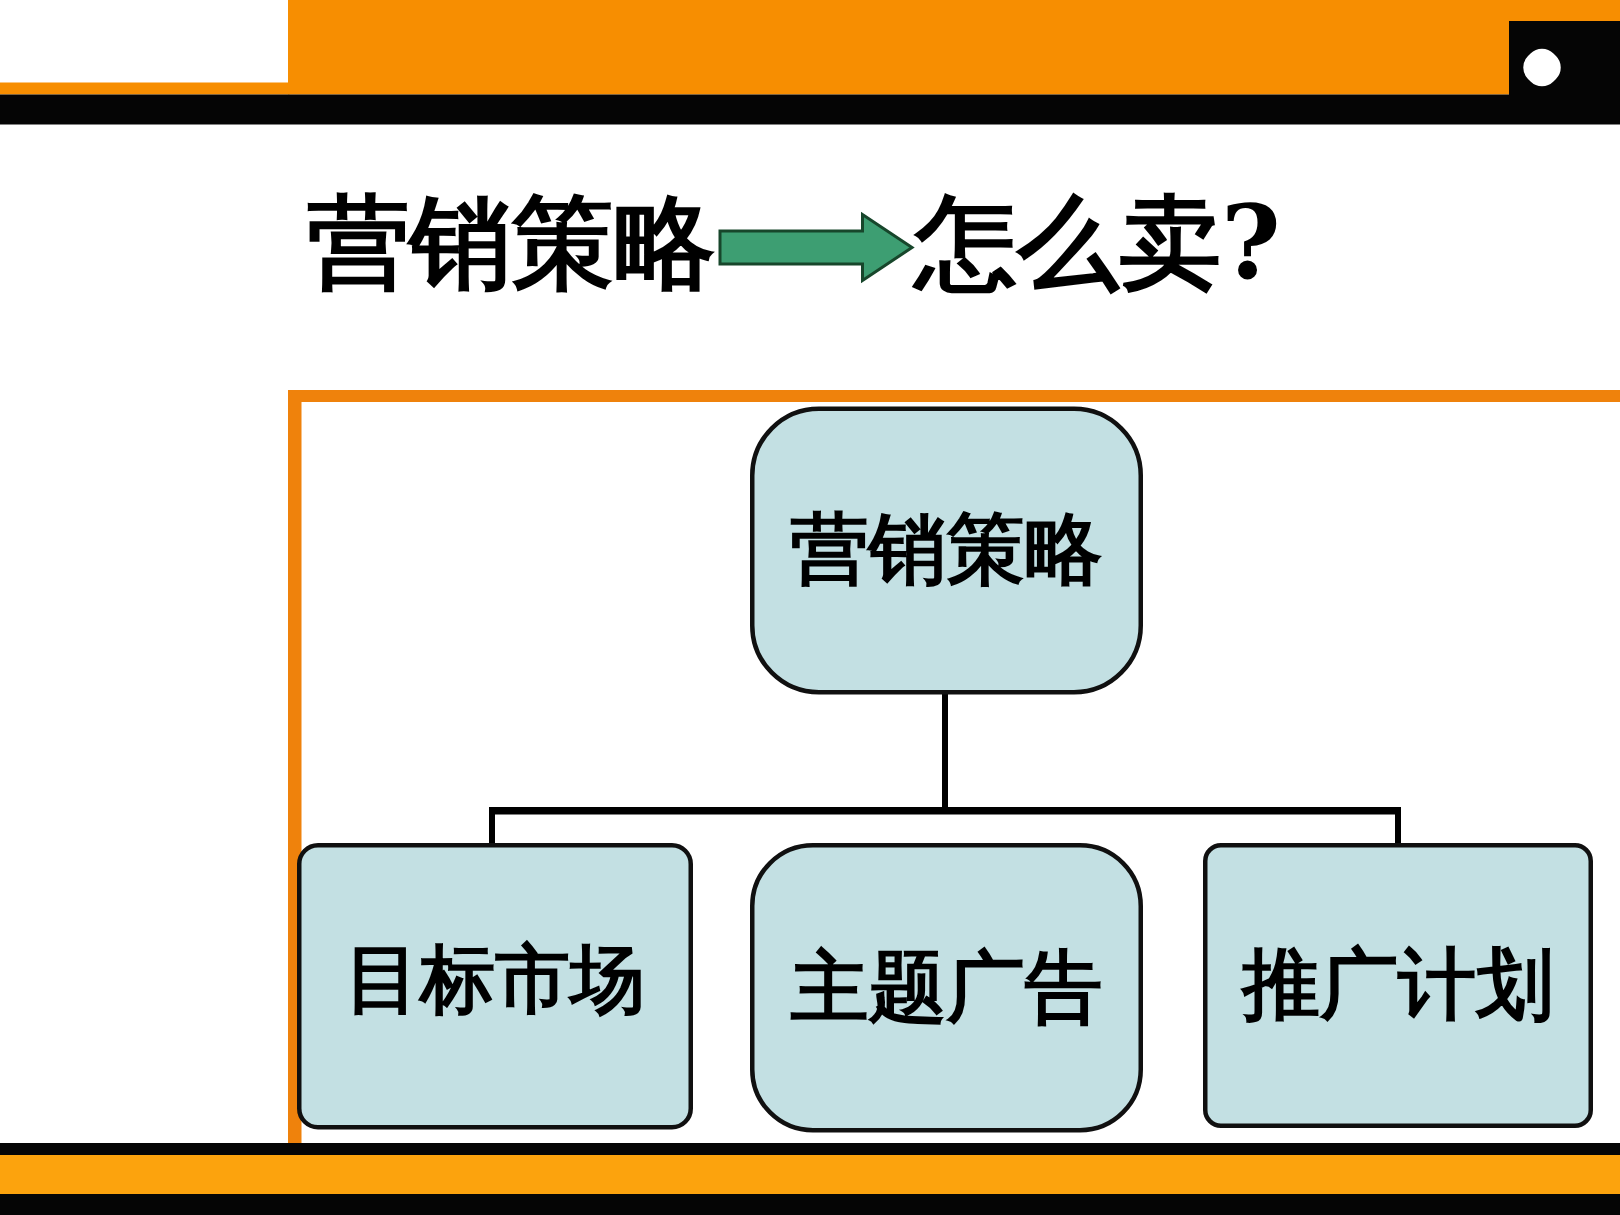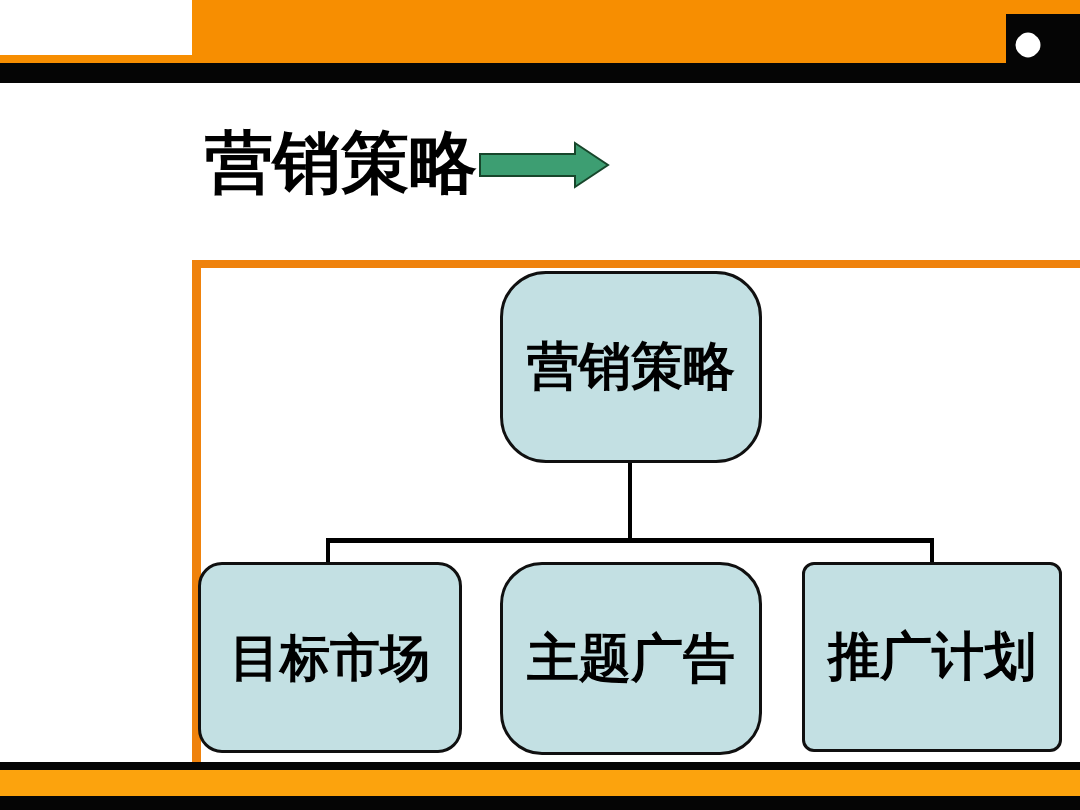--- a/index.html
+++ b/index.html
@@ -28,21 +28,21 @@
 
   
   .node{
     background:var(--box-fill,#C3E0E3);
     border:3px solid var(--box-border,#101010);
     border-radius:46px;
     display:flex;flex-direction:column;align-items:center;justify-content:center;
     font-weight:bold;text-align:center;
   }
   .node-root{left:500px;top:271px;width:262px;height:192px;font-size:52px;}
-  .node-c1{left:198px;top:562px;width:264px;height:191px;font-size:50px;line-height:62px;border-radius:24px;}
+  .node-c1{left:198px;top:562px;width:264px;height:191px;font-size:50px;line-height:62px;border-radius:14px;font-family:Liberation Mono, monospace;}
   .node-c2{left:500px;top:562px;width:262px;height:193px;font-size:52px;border-radius:42px;}
   .node-c3{left:802px;top:562px;width:260px;height:190px;font-size:52px;border-radius:12px;}
 
   
   .conn{background:#000;}
   .conn-root-v{left:628px;top:461px;width:4px;height:81px;}
   .conn-h{left:326px;top:538px;width:608px;height:5px;}
   .conn-l{left:326px;top:538px;width:4px;height:26px;}
   .conn-r{left:930px;top:538px;width:4px;height:26px;}
 
@@ -60,20 +60,21 @@
   <div class="abs band-orange-left"></div>
   <div class="abs header-black"></div>
   <div class="abs corner-square">
     <div class="abs corner-dot"></div>
   </div>
 
   <div class="abs title-text title-left">营销策略</div>
   <svg class="abs title-arrow" viewBox="0 0 132 48">
     <polygon points="2,13 97,13 97,2 130,24 97,46 97,35 2,35" stroke="#17462B" stroke-width="2" fill="#3D9E72"></polygon>
   </svg>
+  <div class="abs title-text title-right">怎么卖?</div>
 
   <div class="abs frame-top"></div>
   <div class="abs frame-left"></div>
 
   <div>
     <div class="abs conn conn-root-v"></div>
     <div class="abs conn conn-h"></div>
     <div class="abs conn conn-l"></div>
     <div class="abs conn conn-r"></div>
 

